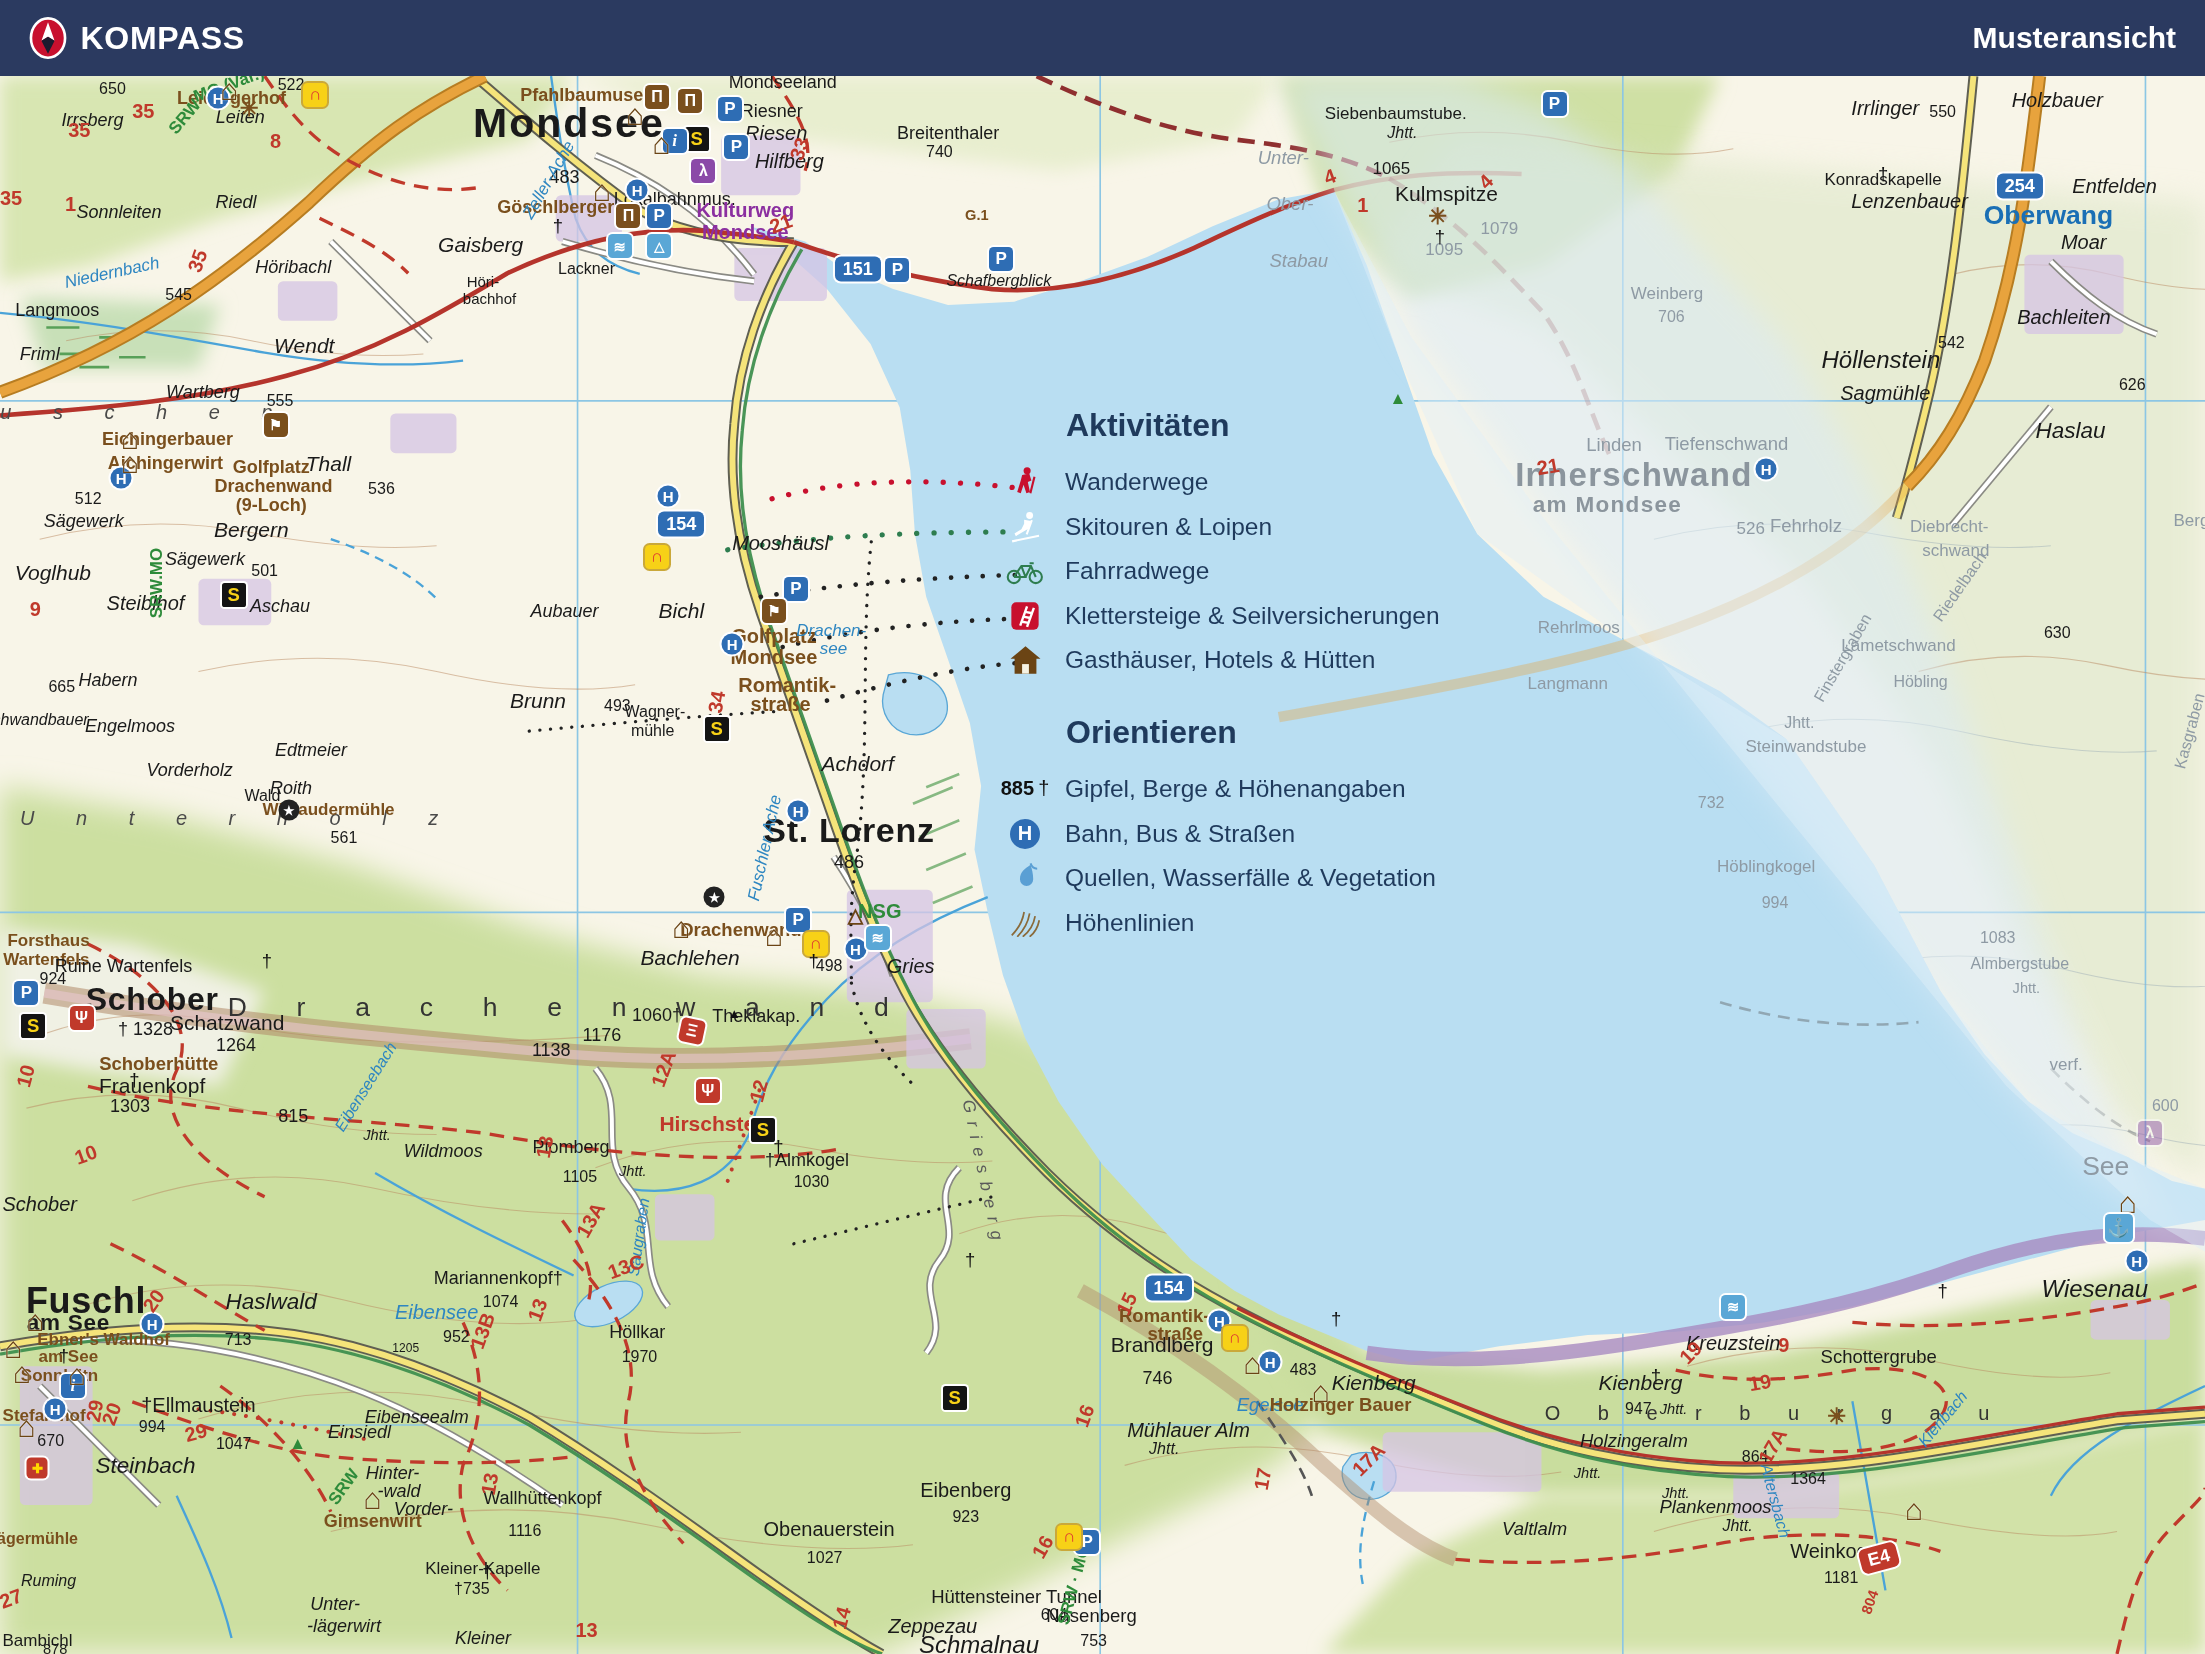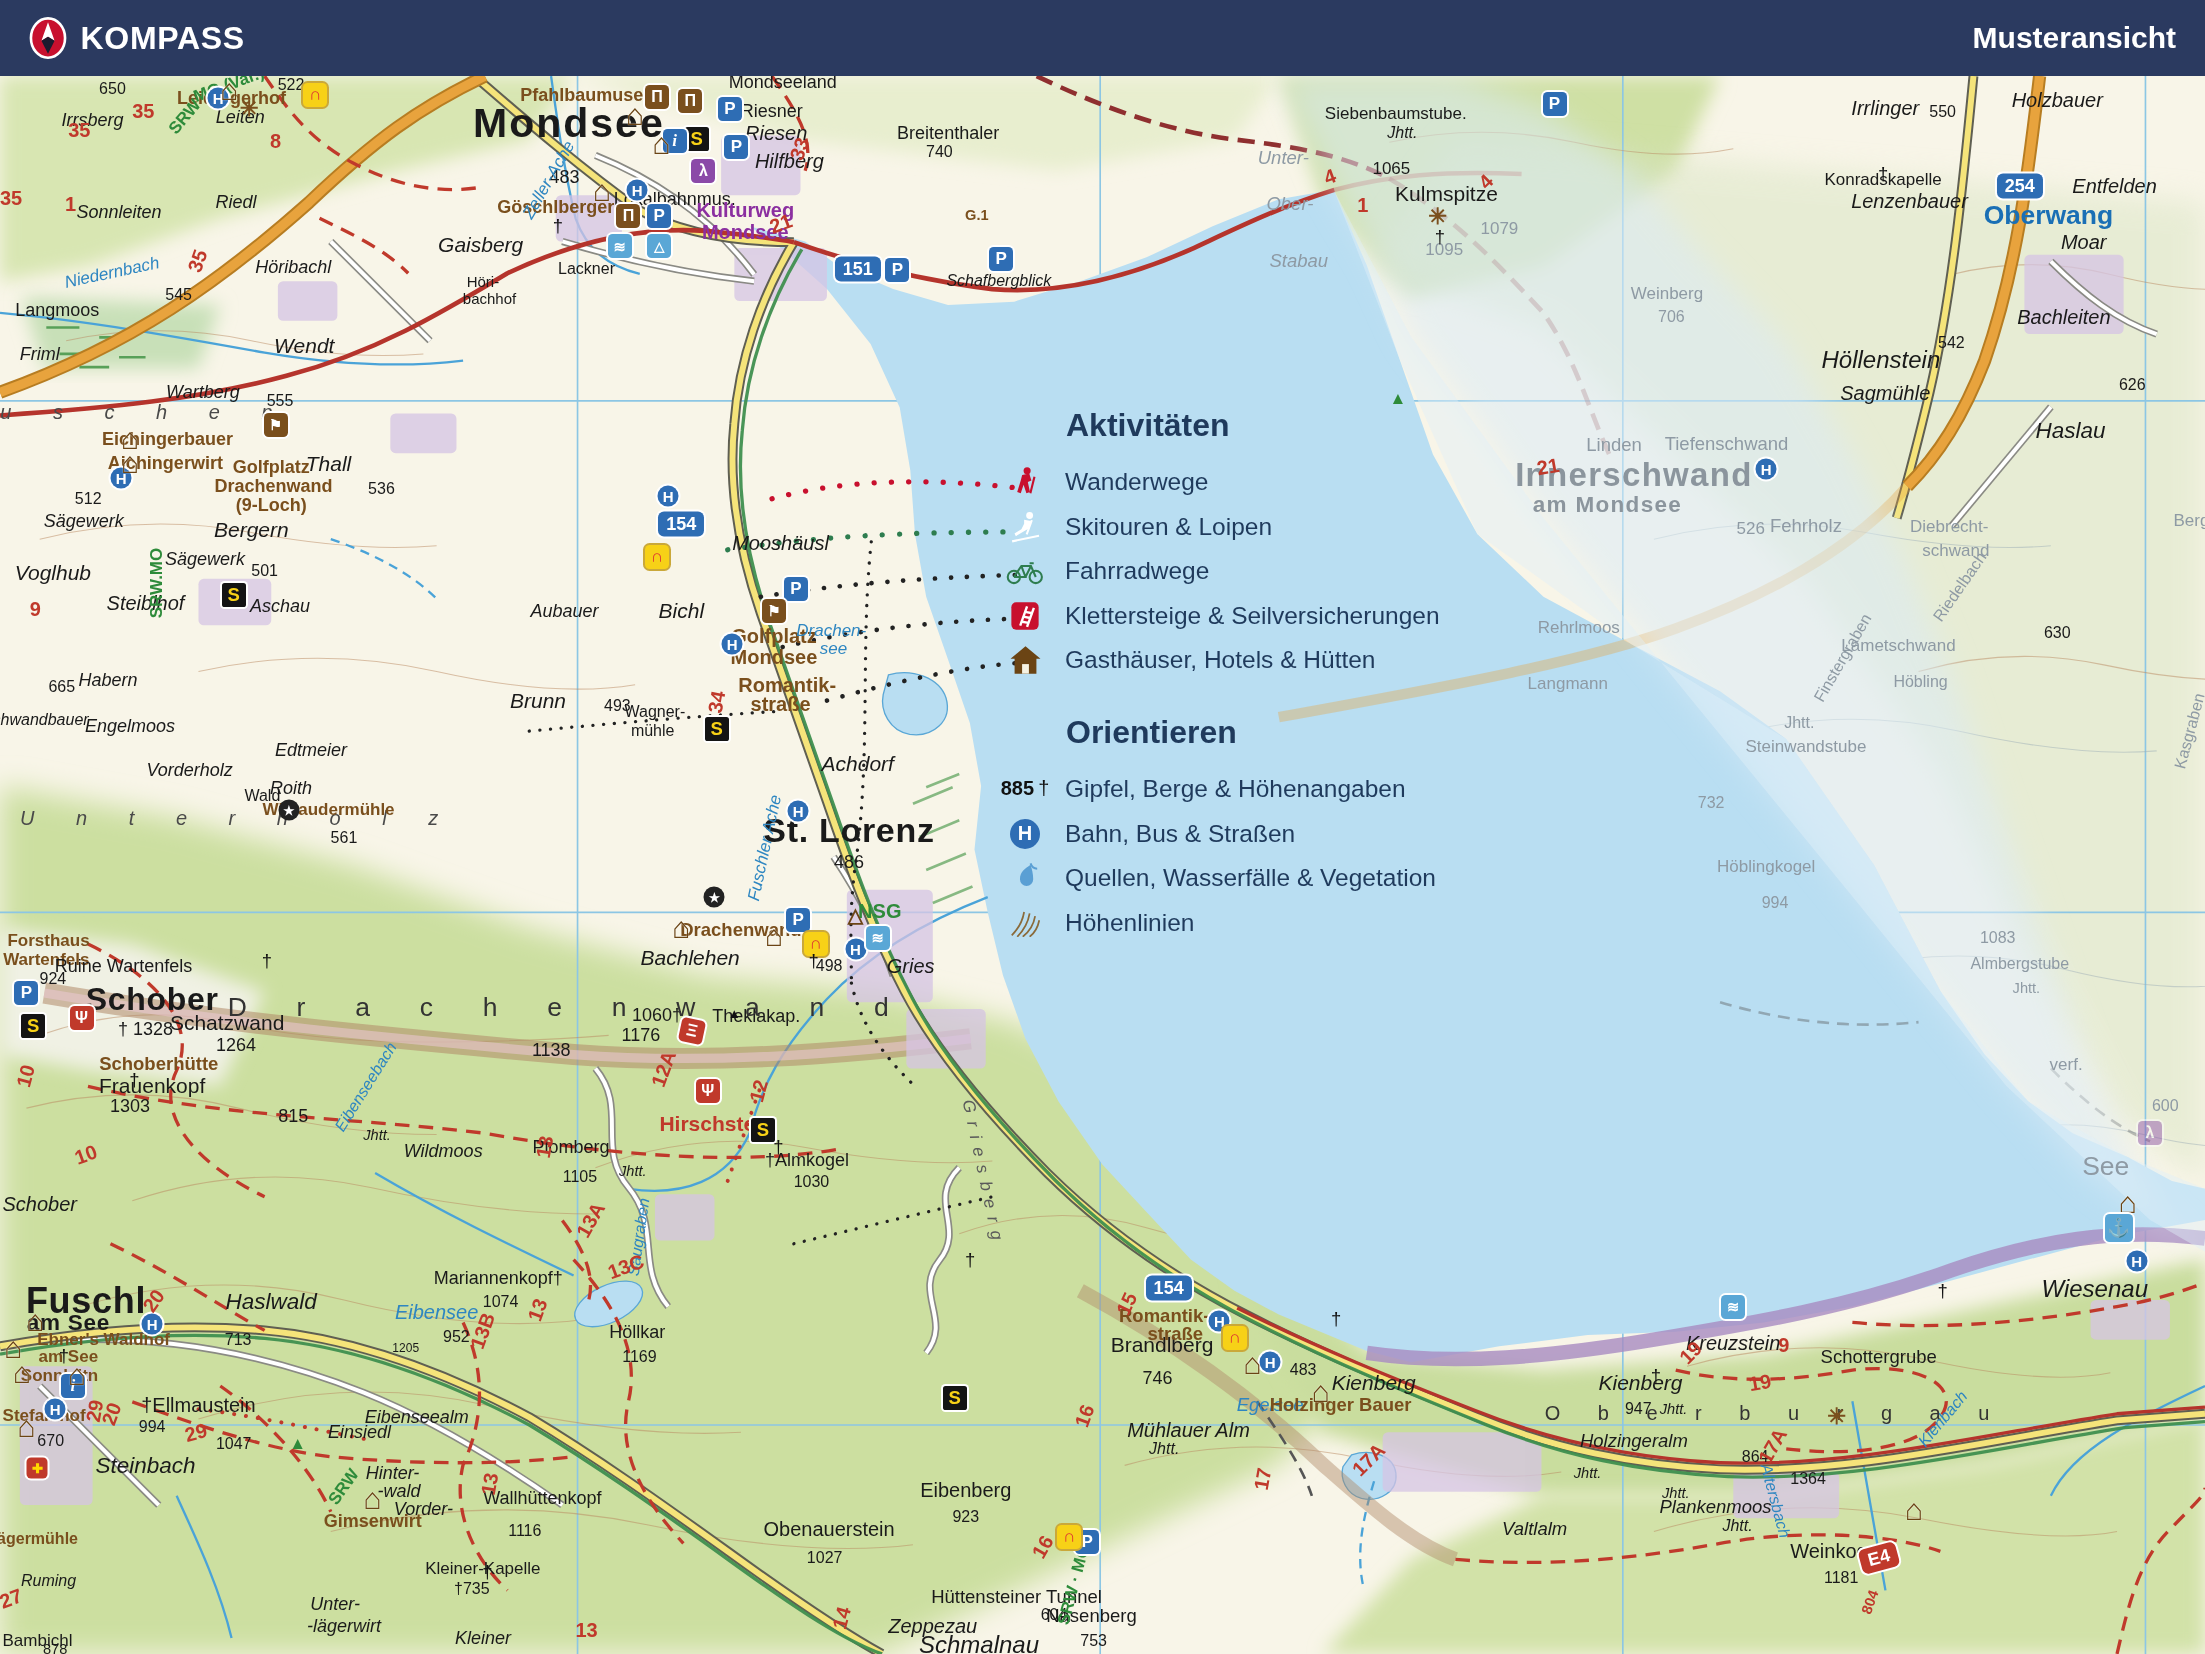--- a/index.html
+++ b/index.html
@@ -400,21 +400,21 @@
       <div class="lb vi" style="left: 38.9%; top: 43.6%; transform: translate(-50%, -50%);">Achdorf</div>
       <div class="lb tm" style="font-size: 34px; left: 38.5%; top: 47.8%; transform: translate(-50%, -50%);">St. Lorenz</div>
       <div class="lb el" style="left: 38.5%; top: 49.3%; transform: translate(-50%, -50%); margin-top: 8px;">486</div>
       <div class="lb gnb" style="left: 39.9%; top: 50.4%; transform: translate(-50%, -50%); margin-top: 40px;">NSG</div>
       <div class="lb pob" style="font-size: 18.5px; left: 33.6%; top: 54.1%; transform: translate(-50%, -50%);">Drachenwand</div>
       <div class="lb vi" style="left: 31.3%; top: 55.9%; transform: translate(-50%, -50%);">Bachlehen</div>
       <div class="lb vi" style="font-size: 20px; left: 41.3%; top: 56.4%; transform: translate(-50%, -50%);">Gries</div>
       <div class="lb el" style="font-size: 16px; left: 37.6%; top: 56.4%; transform: translate(-50%, -50%);">498</div>
       <div class="lb ha" style="left: 34.3%; top: 59.6%; transform: translate(-50%, -50%);">Theklakap.</div>
       <div class="lb el" style="left: 29.8%; top: 59.5%; transform: translate(-50%, -50%);">1060†</div>
-      <div class="lb el" style="left: 27.3%; top: 60.8%; transform: translate(-50%, -50%); margin-left: 39px;">1176</div>
+      <div class="lb el" style="left: 27.3%; top: 60.8%; transform: translate(-50%, -50%);">1176</div>
       <div class="lb el" style="left: 25%; top: 61.7%; transform: translate(-50%, -50%);">1138</div>
       <div class="lb sp2" style="left: 25.8%; top: 59%; transform: translate(-50%, -50%);">D r a c h e n w a n d</div>
       <div class="lb po" style="font-size: 17px; left: 2.2%; top: 54.8%; transform: translate(-50%, -50%);">Forsthaus</div>
       <div class="lb po" style="font-size: 17px; left: 2.1%; top: 56%; transform: translate(-50%, -50%);">Wartenfels</div>
       <div class="lb el" style="font-size: 16px; left: 2.4%; top: 57.2%; transform: translate(-50%, -50%);">924</div>
       <div class="lb ha" style="left: 5.6%; top: 56.4%; transform: translate(-50%, -50%);">Ruine Wartenfels</div>
       <div class="lb tm" style="font-size: 32px; left: 6.9%; top: 58.5%; transform: translate(-50%, -50%);">Schober</div>
       <div class="lb el" style="left: 6.6%; top: 60.4%; transform: translate(-50%, -50%);">† 1328</div>
       <div class="lb ha" style="font-size: 21px; left: 10.3%; top: 60%; transform: translate(-50%, -50%);">Schatzwand</div>
       <div class="lb el" style="left: 10.7%; top: 61.4%; transform: translate(-50%, -50%);">1264</div>
@@ -427,21 +427,21 @@
       <div class="lb hi" style="left: 20.1%; top: 68.1%; transform: translate(-50%, -50%);">Wildmoos</div>
       <div class="lb ha" style="left: 25.9%; top: 67.9%; transform: translate(-50%, -50%);">Plomberg</div>
       <div class="lb el" style="font-size: 16px; left: 26.3%; top: 69.8%; transform: translate(-50%, -50%);">1105</div>
       <div class="lb hi" style="font-size: 14.6px; left: 28.7%; top: 69.4%; transform: translate(-50%, -50%);">Jhtt.</div>
       <div class="lb rrb" style="left: 32.5%; top: 66.4%; transform: translate(-50%, -50%);">Hirschsteig</div>
       <div class="lb ha" style="left: 36.6%; top: 68.7%; transform: translate(-50%, -50%);">†Almkogel</div>
       <div class="lb el" style="font-size: 16px; left: 36.8%; top: 70.1%; transform: translate(-50%, -50%);">1030</div>
       <div class="lb ha" style="left: 22.6%; top: 76.2%; transform: translate(-50%, -50%);">Mariannenkopf†</div>
       <div class="lb el" style="font-size: 16px; left: 22.7%; top: 77.7%; transform: translate(-50%, -50%);">1074</div>
       <div class="lb ha" style="left: 28.9%; top: 79.6%; transform: translate(-50%, -50%);">Höllkar</div>
-      <div class="lb el" style="font-size: 16px; left: 29%; top: 81.2%; transform: translate(-50%, -50%);">1169</div>
+      <div class="lb el" style="font-size: 16px; left: 29%; top: 81.2%; transform: translate(-50%, -50%);">1970</div>
       <div class="lb el" style="font-size: 12px; left: 18.4%; top: 80.6%; transform: translate(-50%, -50%);">1205</div>
       <div class="lb el" style="font-size: 16px; left: 20.7%; top: 79.9%; transform: translate(-50%, -50%);">952</div>
       <div class="lb wa" style="left: 19.8%; top: 78.3%; transform: translate(-50%, -50%);">Eibensee</div>
       <div class="lb hi" style="left: 18.9%; top: 85%; transform: translate(-50%, -50%);">Eibenseealm</div>
       <div class="lb hi" style="left: 16.3%; top: 85.9%; transform: translate(-50%, -50%);">Einsiedl</div>
       <div class="lb hi" style="left: 17.8%; top: 88.5%; transform: translate(-50%, -50%);">Hinter-</div>
       <div class="lb hi" style="left: 18.1%; top: 89.7%; transform: translate(-50%, -50%);">-wald</div>
       <div class="lb hi" style="left: 19.2%; top: 90.8%; transform: translate(-50%, -50%);">Vorder-</div>
       <div class="lb po" style="left: 16.9%; top: 91.6%; transform: translate(-50%, -50%);">Gimsenwirt</div>
       <div class="lb ha" style="left: 24.6%; top: 90.1%; transform: translate(-50%, -50%);">Wallhüttenkopf</div>

